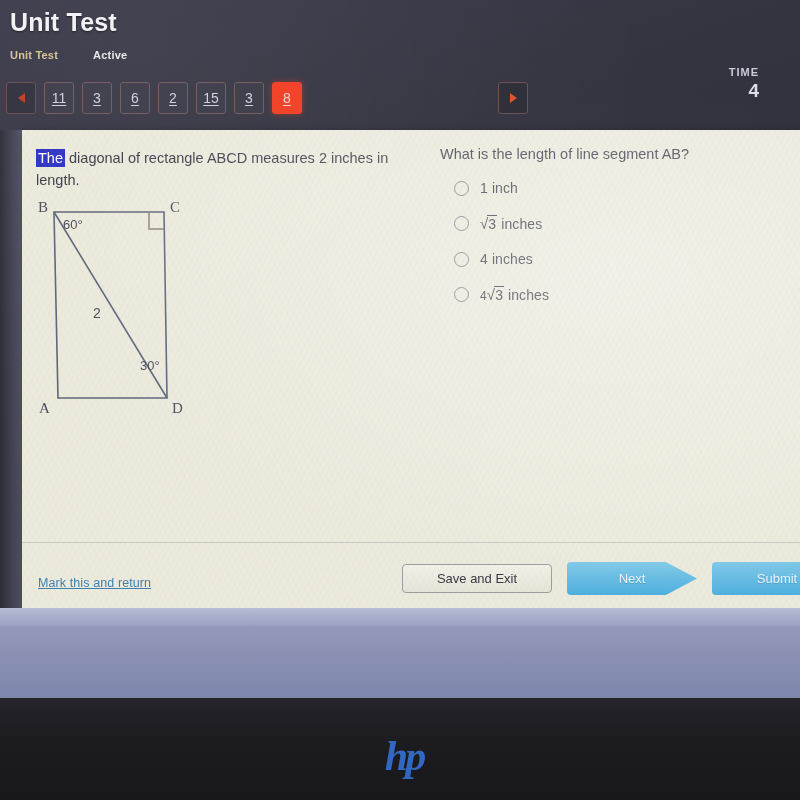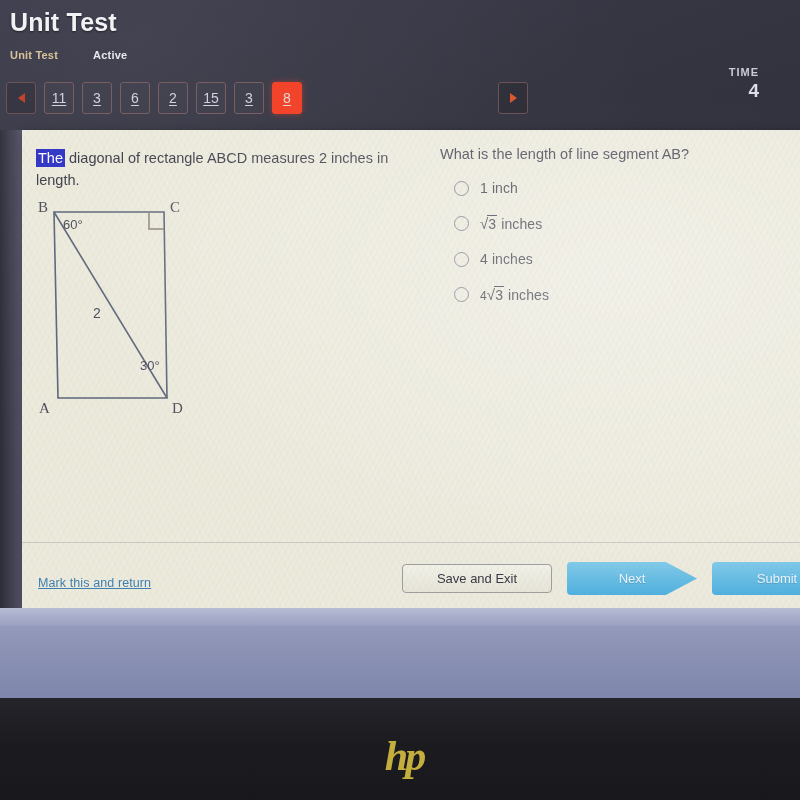--- a/index.html
+++ b/index.html
@@ -288,21 +288,21 @@
     position:absolute;
     left:0; top:698px;
     width:800px; height:102px;
     background:linear-gradient(180deg,#24242a 0%, #1b1b20 45%, #17171c 100%);
   }
   .hp-logo{
     position:absolute;
     left:404px; top:735px;
     width:56px; height:50px;
     transform:translateX(-50%);
-    color:#fde047;
+    color:#3b82f6;
     font-size:42px;
     font-style:italic;
     font-weight:bold;
     letter-spacing:-3px;
     line-height:1;
     text-align:center;
     font-family:"Liberation Serif", serif;
     opacity:.75;
   }
   .edge-left{

